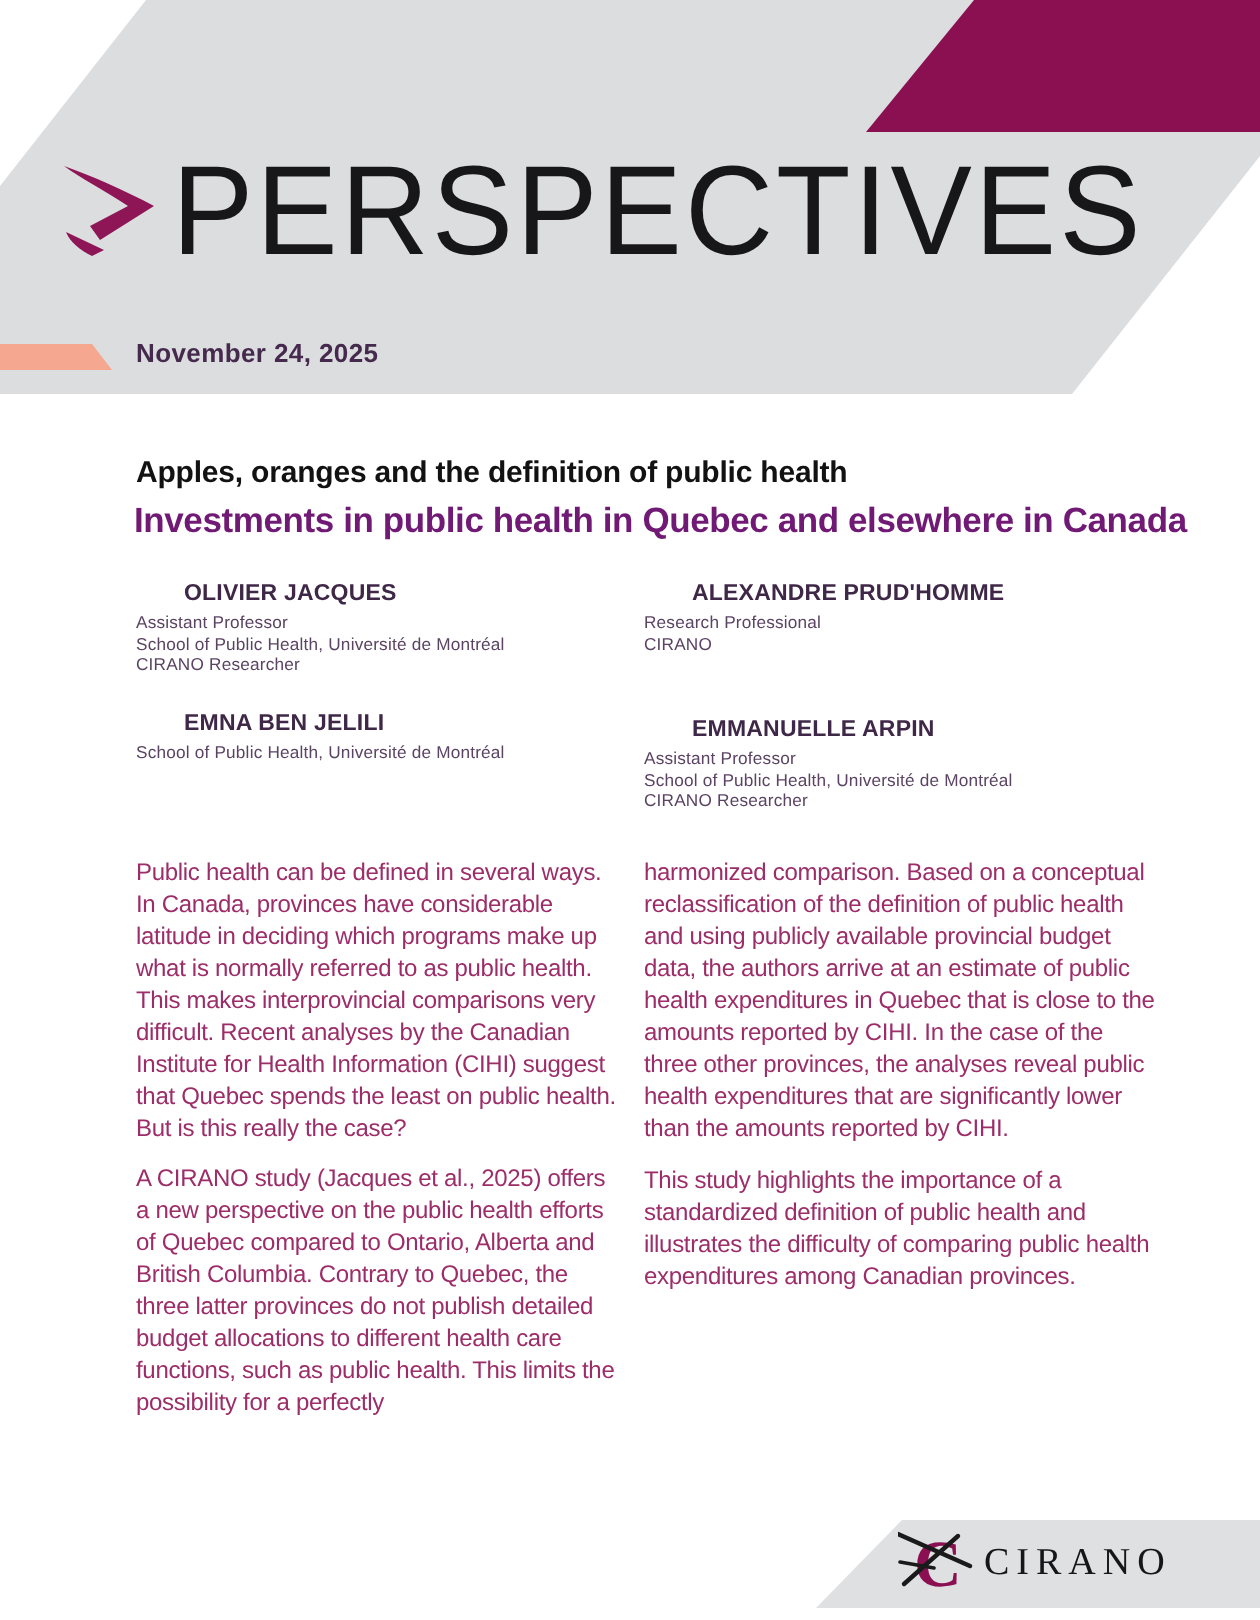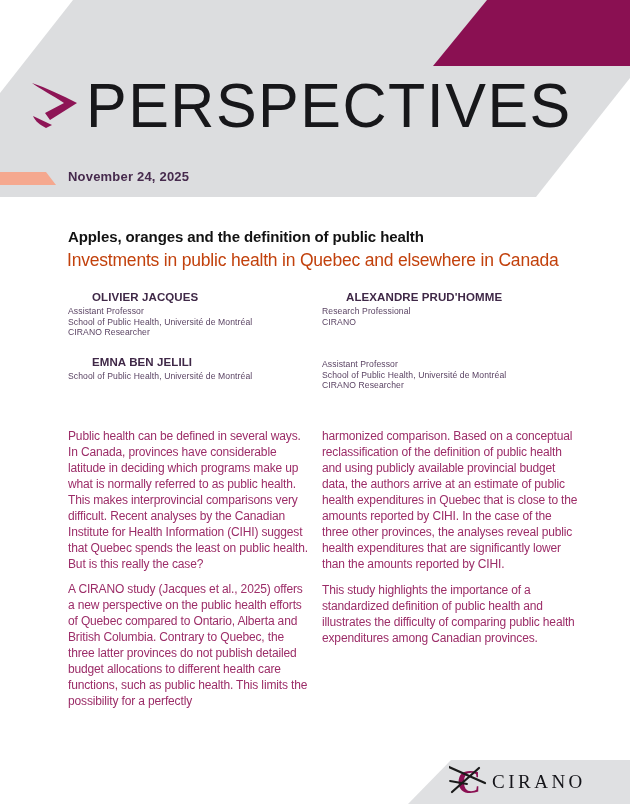--- a/index.html
+++ b/index.html
@@ -37,21 +37,21 @@
     position:absolute;left:68px;top:169px;
     font-size:13px;font-weight:700;color:#462a4d;letter-spacing:0.2px;
   }
   
   .article-title{
     position:absolute;left:68px;top:228px;width:520px;
     font-size:15px;font-weight:700;color:#121212;letter-spacing:-0.1px;
   }
   .article-subtitle{
     position:absolute;left:67px;top:250px;width:540px;
-    font-size:17.5px;font-weight:400;color:#c2410c;letter-spacing:-0.2px;
+    font-size:17.5px;font-weight:700;color:#701a75;letter-spacing:-0.2px;
   }
   
   .author{position:absolute;width:250px;}
   .author .name{
     font-size:11.5px;font-weight:700;color:#3f2847;
     letter-spacing:0.1px;margin-bottom:3px;margin-left:24px;
   }
   .author .role{
     font-size:8.6px;line-height:10.5px;color:#5a4363;letter-spacing:0.1px;
   }
@@ -111,20 +111,21 @@
 <div class="author author-b">
   <div class="name">ALEXANDRE PRUD'HOMME</div>
   <div class="role">Research Professional</div>
   <div class="role">CIRANO</div>
 </div>
 <div class="author author-c">
   <div class="name">EMNA BEN JELILI</div>
   <div class="role">School of Public Health, Université de Montréal</div>
 </div>
 <div class="author author-d">
+  <div class="name">EMMANUELLE ARPIN</div>
   <div class="role">Assistant Professor</div>
   <div class="role">School of Public Health, Université de Montréal</div>
   <div class="role">CIRANO Researcher</div>
 </div>
 
 <div class="col col-left">
   <p>Public health can be defined in several ways. In Canada, provinces have considerable latitude in deciding which programs make up what is normally referred to as public health. This makes interprovincial comparisons very difficult. Recent analyses by the Canadian Institute for Health Information (CIHI) suggest that Quebec spends the least on public health. But is this really the case?</p>
   <p>A CIRANO study (Jacques et al., 2025) offers a new perspective on the public health efforts of Quebec compared to Ontario, Alberta and British Columbia. Contrary to Quebec, the three latter provinces do not publish detailed budget allocations to different health care functions, such as public health. This limits the possibility for a perfectly</p>
 </div>
 <div class="col col-right">

